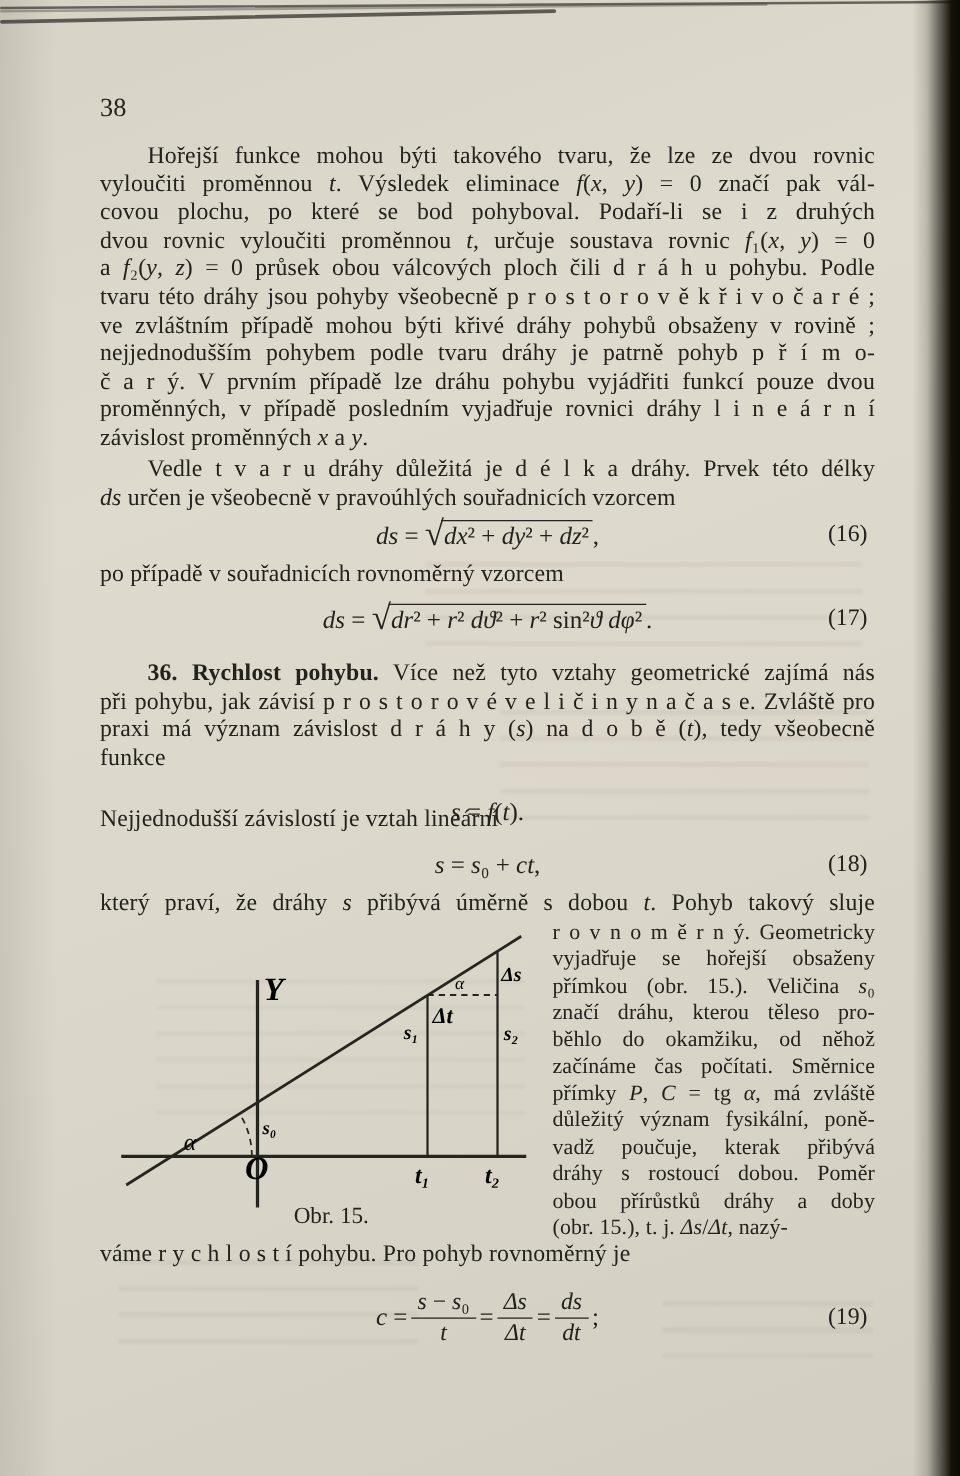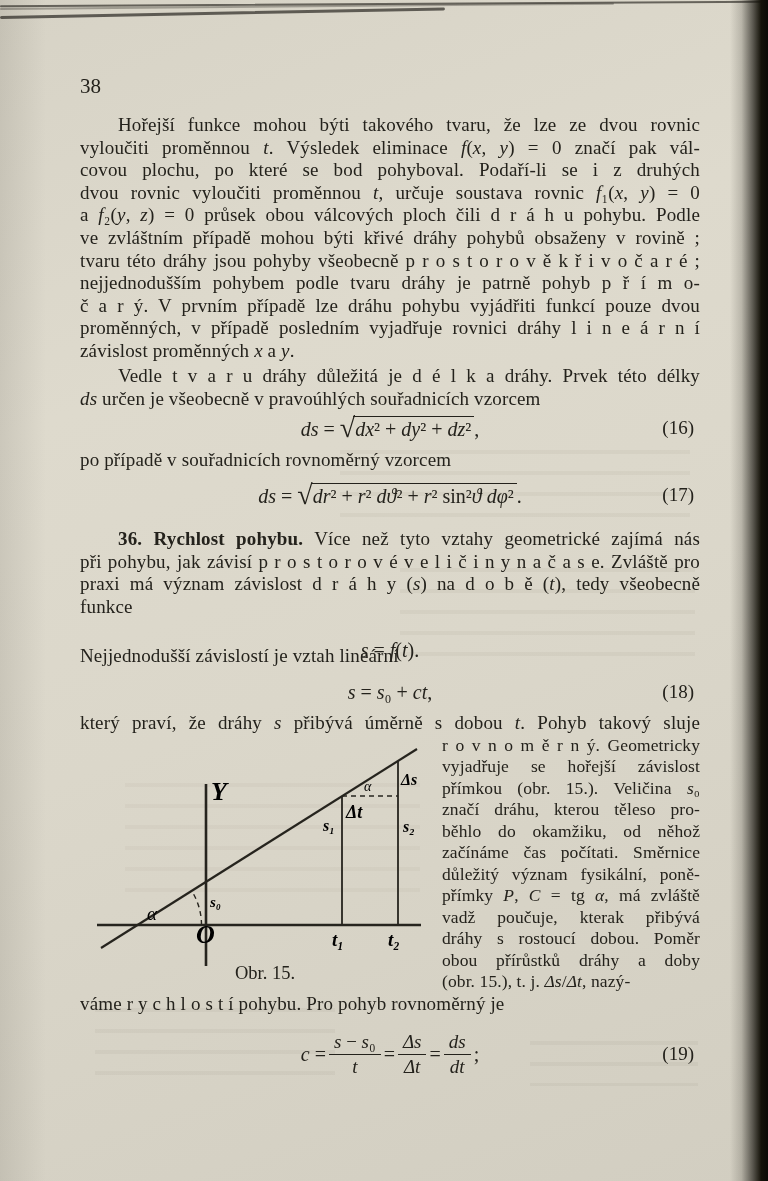--- a/index.html
+++ b/index.html
@@ -54,22 +54,22 @@
   <div class="ghost" style="left:530px;top:1028px;width:168px;height:58px;"></div>
 
   <div class="abs pgnum" style="left:80px;top:74px;">38</div>
 
   <div class="abs body-text" style="left:80px;top:114px;width:620px;">
       <div class="ln j i">Hořejší funkce mohou býti takového tvaru, že lze ze dvou rovnic</div>
       <div class="ln j">vyloučiti proměnnou <i>t</i>. Výsledek eliminace <i>f</i>(<i>x</i>, <i>y</i>) = 0 značí pak vál-</div>
       <div class="ln j">covou plochu, po které se bod pohyboval. Podaří-li se i z druhých</div>
       <div class="ln j">dvou rovnic vyloučiti proměnnou <i>t</i>, určuje soustava rovnic <i>f</i>₁(<i>x</i>, <i>y</i>) = 0</div>
       <div class="ln j">a <i>f</i>₂(<i>y</i>, <i>z</i>) = 0 průsek obou válcových ploch čili d r á h u pohybu. Podle</div>
+      <div class="ln j">tvaru této dráhy jsou pohyby všeobecně p r o s t o r o v ě  k ř i v o č a r é ;</div>
       <div class="ln j">ve zvláštním případě mohou býti křivé dráhy pohybů obsaženy v rovině ;</div>
-      <div class="ln j">tvaru této dráhy jsou pohyby všeobecně p r o s t o r o v ě  k ř i v o č a r é ;</div>
       <div class="ln j">nejjednodušším pohybem podle tvaru dráhy je patrně pohyb p ř í m o-</div>
       <div class="ln j">č a r ý. V prvním případě lze dráhu pohybu vyjádřiti funkcí pouze dvou</div>
       <div class="ln j">proměnných, v případě posledním vyjadřuje rovnici dráhy l i n e á r n í</div>
       <div class="ln">závislost proměnných <i>x</i> a <i>y</i>.</div>
     </div>
 
   <div class="abs body-text" style="left:80px;top:365px;width:620px;">
       <div class="ln j i">Vedle t v a r u dráhy důležitá je d é l k a dráhy. Prvek této délky</div>
       <div class="ln"><i>ds</i> určen je všeobecně v pravoúhlých souřadnicích vzorcem</div>
     </div>
@@ -141,27 +141,27 @@
       <text x="261" y="78" font-size="18" font-weight="bold" font-style="italic">Δt</text>
       <text x="316" y="45" font-size="16" font-weight="bold" font-style="italic">Δs</text>
       <text x="247" y="206" font-size="19" font-weight="bold" font-style="italic">t₁</text>
       <text x="303" y="206" font-size="19" font-weight="bold" font-style="italic">t₂</text>
     </svg>
     <figcaption class="abs caption" style="left:0;top:223px;width:360px;">Obr. 15.</figcaption>
   </figure>
 
   <div class="abs col-text" style="left:442px;top:735px;width:258px;">
       <div class="ln j">r o v n o m ě r n ý.  Geometricky</div>
-      <div class="ln j">vyjadřuje se hořejší závislost</div>
+      <div class="ln j">vyjadřuje se hořejší obsaženy</div>
       <div class="ln j">přímkou (obr. 15.). Veličina <i>s</i>₀</div>
       <div class="ln j">značí dráhu, kterou těleso pro-</div>
       <div class="ln j">běhlo do okamžiku, od něhož</div>
       <div class="ln j">začínáme čas počítati. Směrnice</div>
+      <div class="ln j">přímky <i>P</i>, <i>C</i> = tg <i>α</i>, má zvláště</div>
       <div class="ln j">důležitý význam fysikální, poně-</div>
-      <div class="ln j">přímky <i>P</i>, <i>C</i> = tg <i>α</i>, má zvláště</div>
       <div class="ln j">vadž poučuje, kterak přibývá</div>
       <div class="ln j">dráhy s rostoucí dobou. Poměr</div>
       <div class="ln j">obou přírůstků dráhy a doby</div>
       <div class="ln">(obr. 15.), t. j. <i>Δs</i>/<i>Δt</i>, nazý-</div>
     </div>
 
   <div class="abs body-text" style="left:80px;top:993px;width:620px;">
       <div class="ln">váme r y c h l o s t í  pohybu.  Pro pohyb rovnoměrný je</div>
     </div>
 

